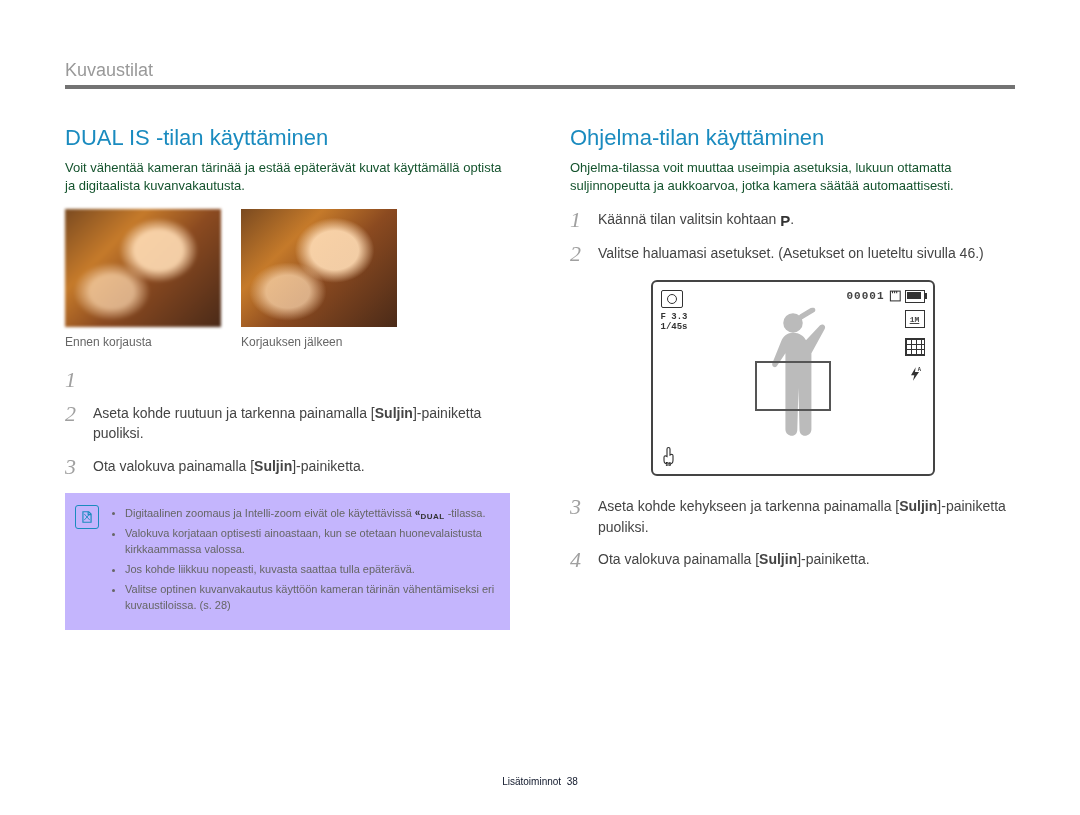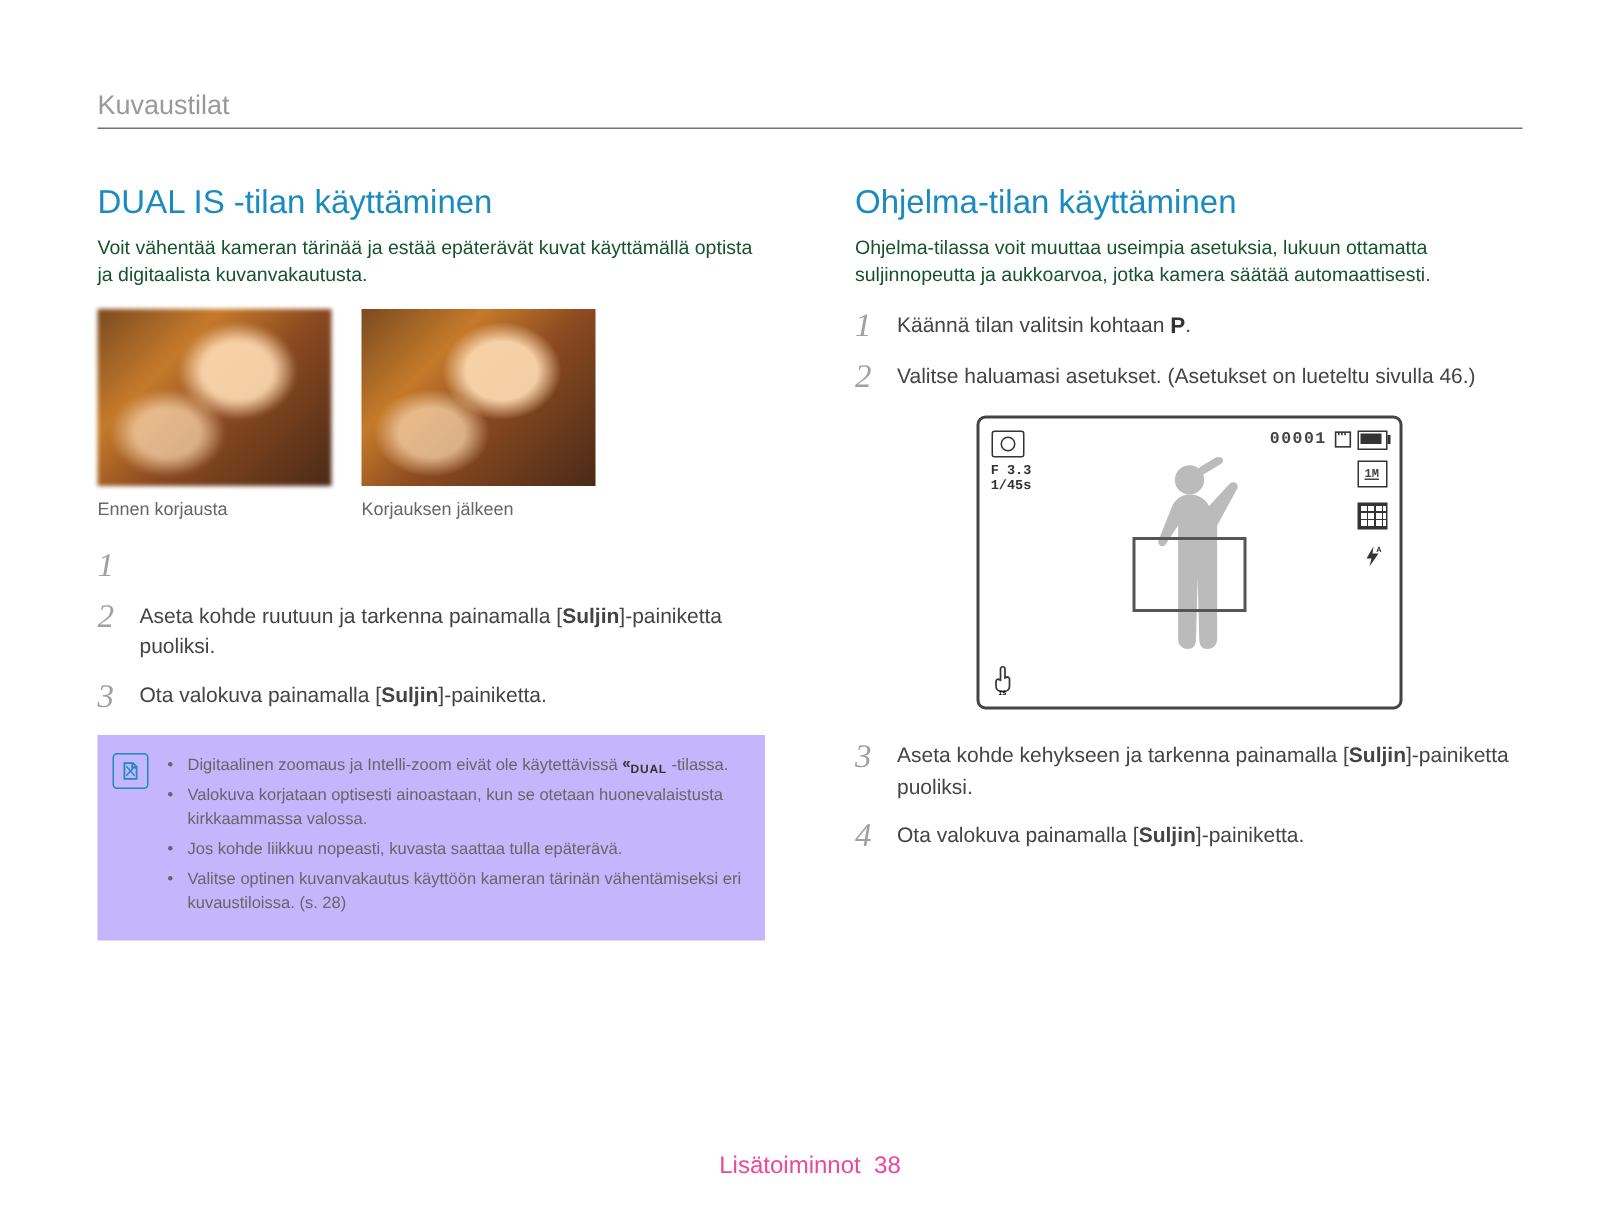--- a/index.html
+++ b/index.html
@@ -11,21 +11,21 @@
     height: 815px;
     position: relative;
     color: #444;
   }
   .page {
     padding: 60px 65px 40px 65px;
   }
   .breadcrumb {
     font-size: 18px;
     color: #999;
-    border-bottom: 1px solid #737373;
+    border-bottom: 4px solid #737373;
     padding-bottom: 4px;
     margin-bottom: 35px;
     font-weight: 300;
   }
   .columns {
     display: flex;
     gap: 60px;
     margin-top: 36px;
   }
   .col {
@@ -164,22 +164,22 @@
   .lcd .ri.bolt svg{width:14px;height:16px;}
   .lcd .hand { position:absolute; left:8px; bottom:8px; width:18px;height:20px;}
   .lcd .fig { position:absolute; left:50%; top:50%; transform:translate(-50%,-52%);}
   .lcd .fig svg { width:70px; height:130px; fill:#bbb;}
   .lcd .focus { position:absolute; left:50%; top:54%; transform:translate(-50%,-50%); width:72px; height:46px; border:2px solid #555;}
   .footer {
     position: absolute;
     bottom: 28px;
     left: 0; right: 0;
     text-align: center;
-    font-size: 16px;
-    color: #ec4899;
+    font-size: 10px;
+    color: #0f172a;
   }
 </style>
 </head>
 <body>
 
 <div class="page">
   <div class="breadcrumb">Kuvaustilat</div>
 
   <div class="columns">
 

